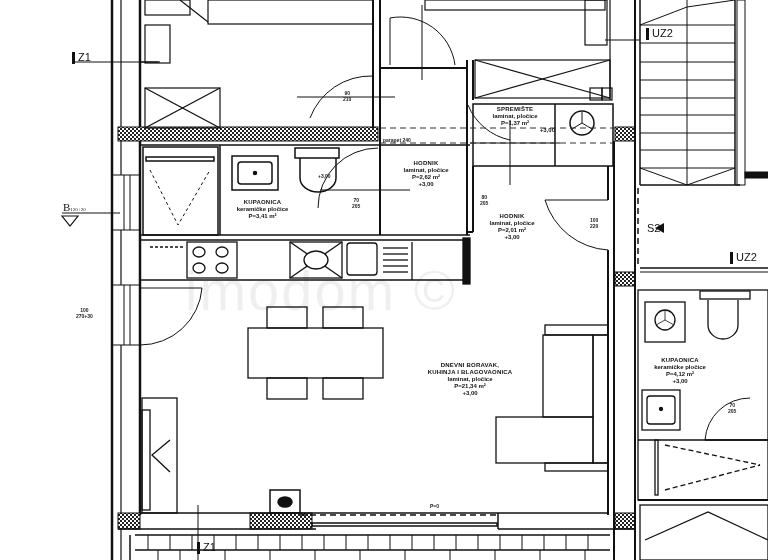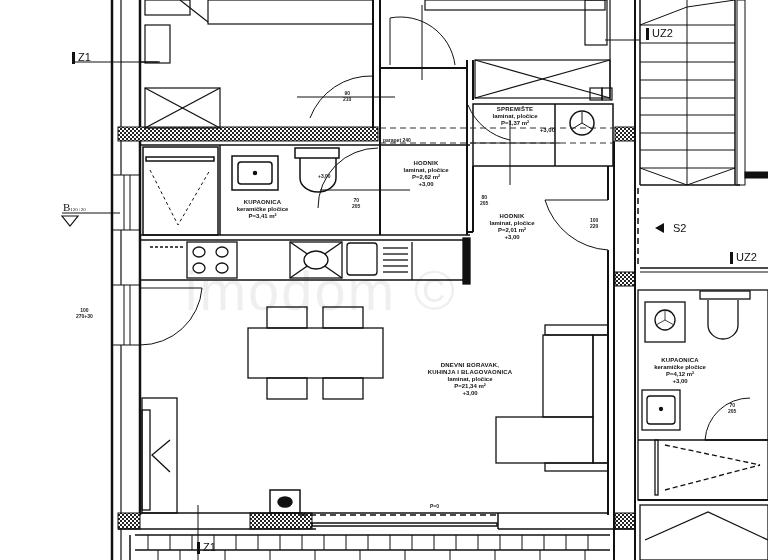--- a/index.html
+++ b/index.html
@@ -286,21 +286,21 @@
   <polygon points="655,228 664,223 664,233" fill="#111"></polygon>
   <line x1="75" y1="62" x2="158" y2="62" stroke="#111" stroke-width="1"></line>
 </svg>
 
 <div class="wm">imodom ©</div>
 
 <div class="mark" style="left:72px;top:51px;"><span class="bar"></span><span>Z1</span></div>
 <div class="mark" style="left:197px;top:541px;"><span class="bar"></span><span>Z1</span></div>
 <div class="mark" style="left:646px;top:27px;"><span class="bar"></span><span>UZ2</span></div>
 <div class="mark" style="left:730px;top:251px;"><span class="bar"></span><span>UZ2</span></div>
-<div class="mark" style="left:673px;top:222px;">S2</div>
+<div class="mark" style="left:647px;top:222px;">S2</div>
 <div class="mark" style="left:63px;top:201px;font-family:'Liberation Serif',serif;"><span>B</span><span style="font-size:5px;">120+20</span></div>
 
 <div class="lbl" style="left:382px;top:160px;width:88px;">
   <div class="t">HODNIK</div>
   <div class="s">laminat, pločice</div>
   <div class="s">P=2,62 m²</div>
   <div class="s">+3,00</div>
 </div>
 <div class="lbl" style="left:472px;top:213px;width:80px;">
   <div class="t">HODNIK</div>

